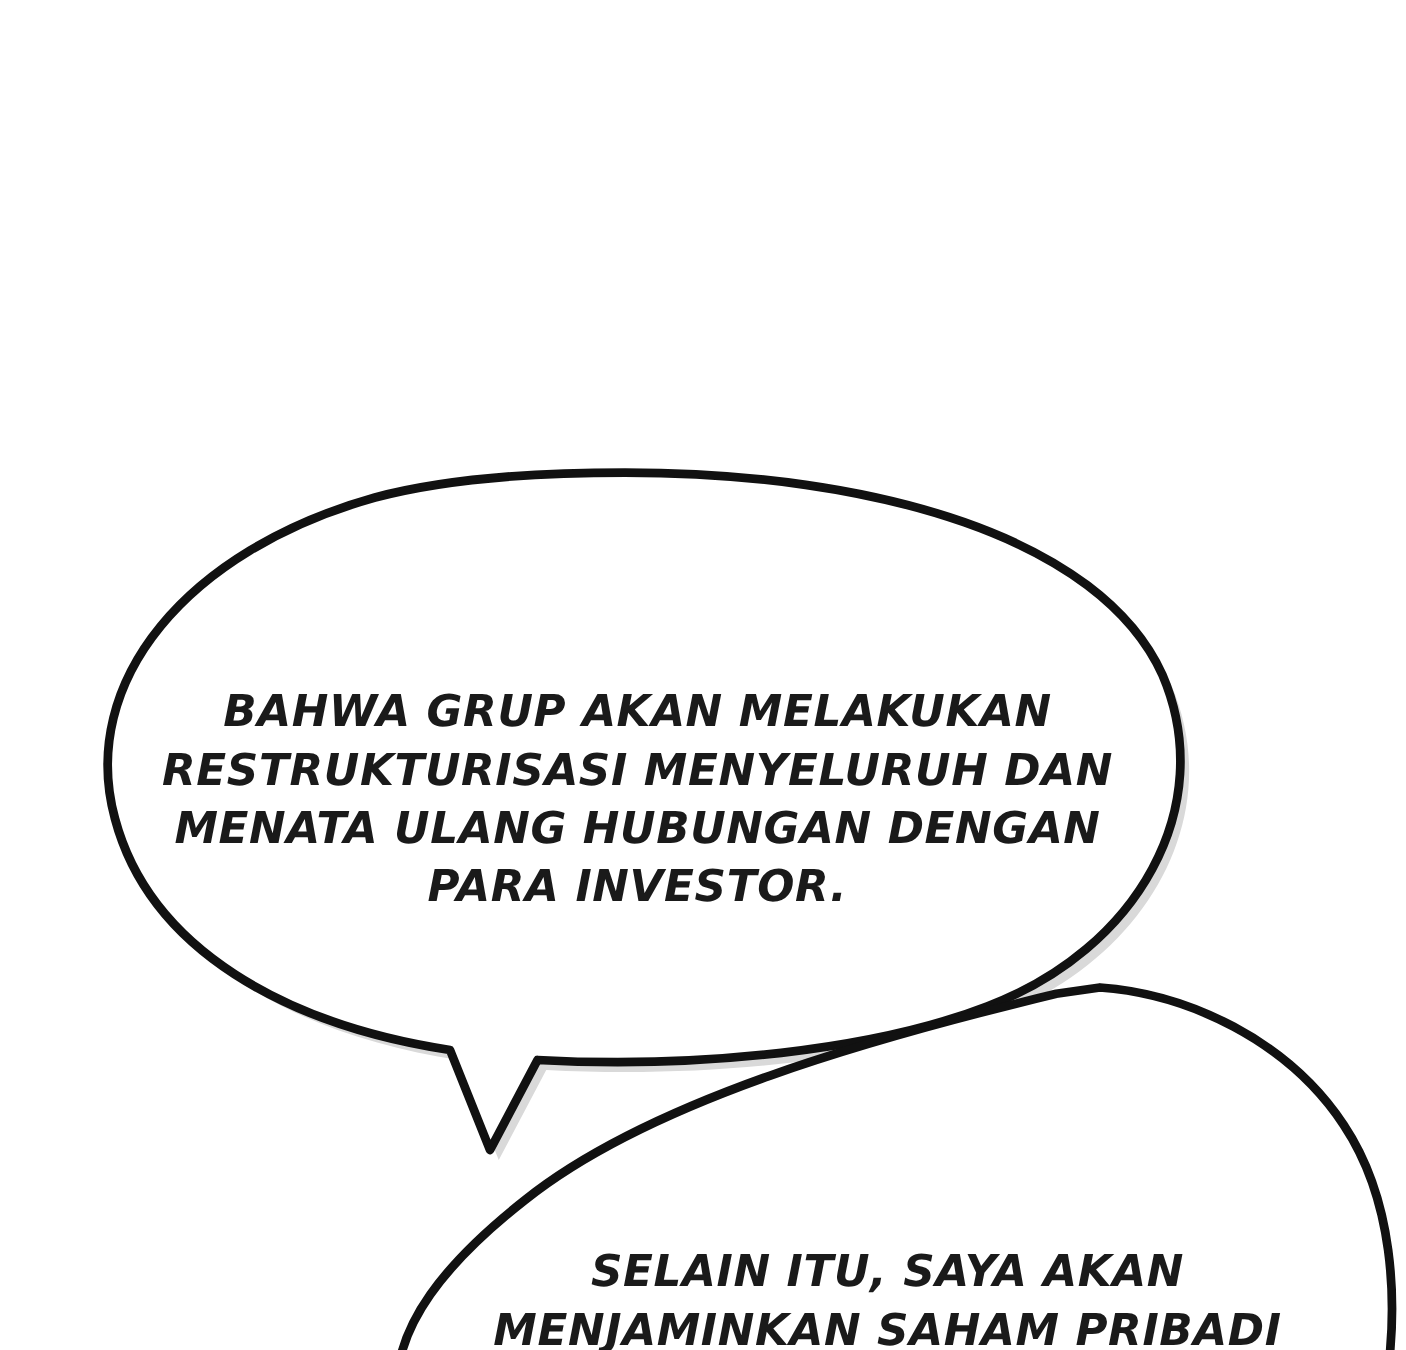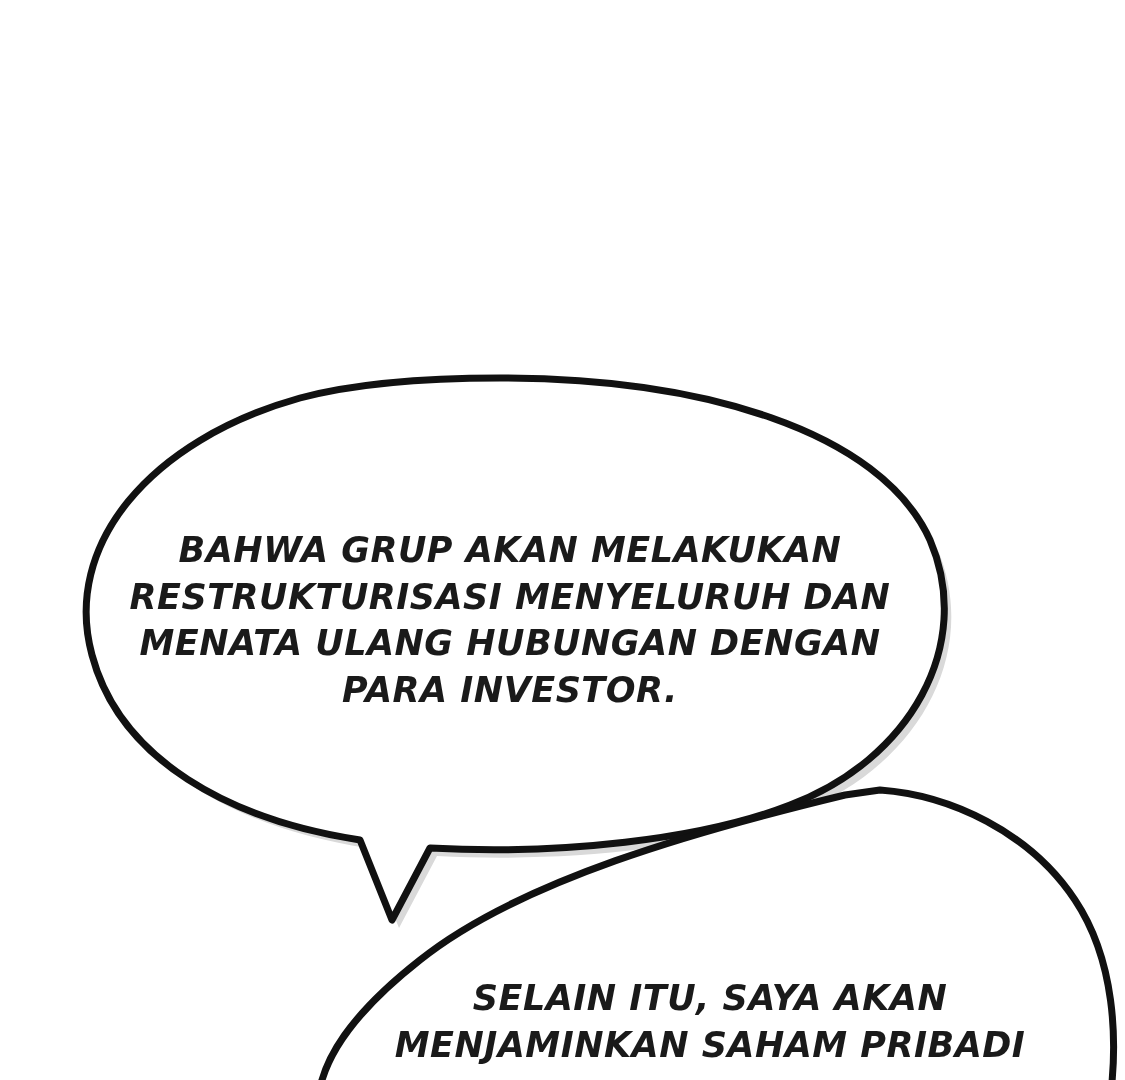--- a/index.html
+++ b/index.html
@@ -25,20 +25,21 @@
     position: absolute;
     text-align: center;
     font-family: "DejaVu Sans", sans-serif;
     font-weight: 700;
     font-style: italic;
     color: #1a1a1a;
     letter-spacing: 0.5px;
     line-height: 1.33;
     text-transform: uppercase;
     white-space: pre-line;
+    margin-top: 20px;
   }
   #bubble1-text {
     left: 120px;
     top: 527px;
     width: 780px;
     font-size: 35px;
   }
   #bubble2-text {
     left: 330px;
     top: 975px;

